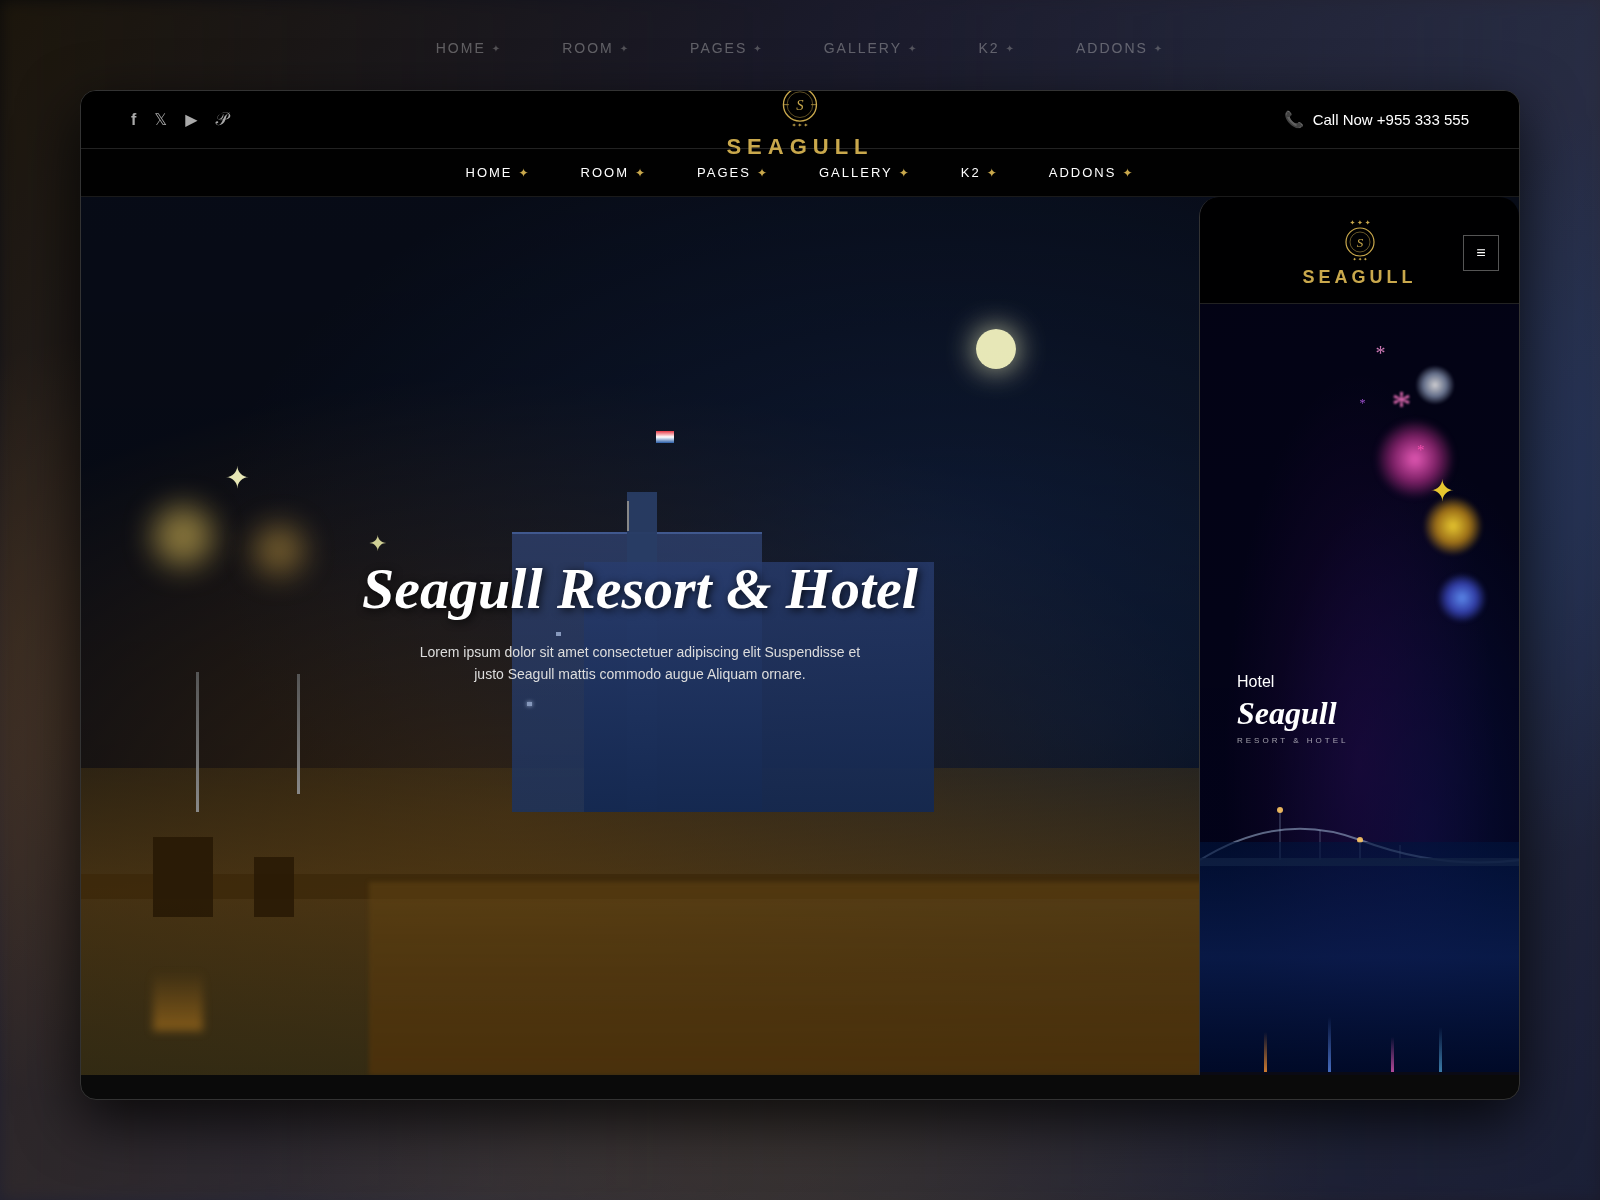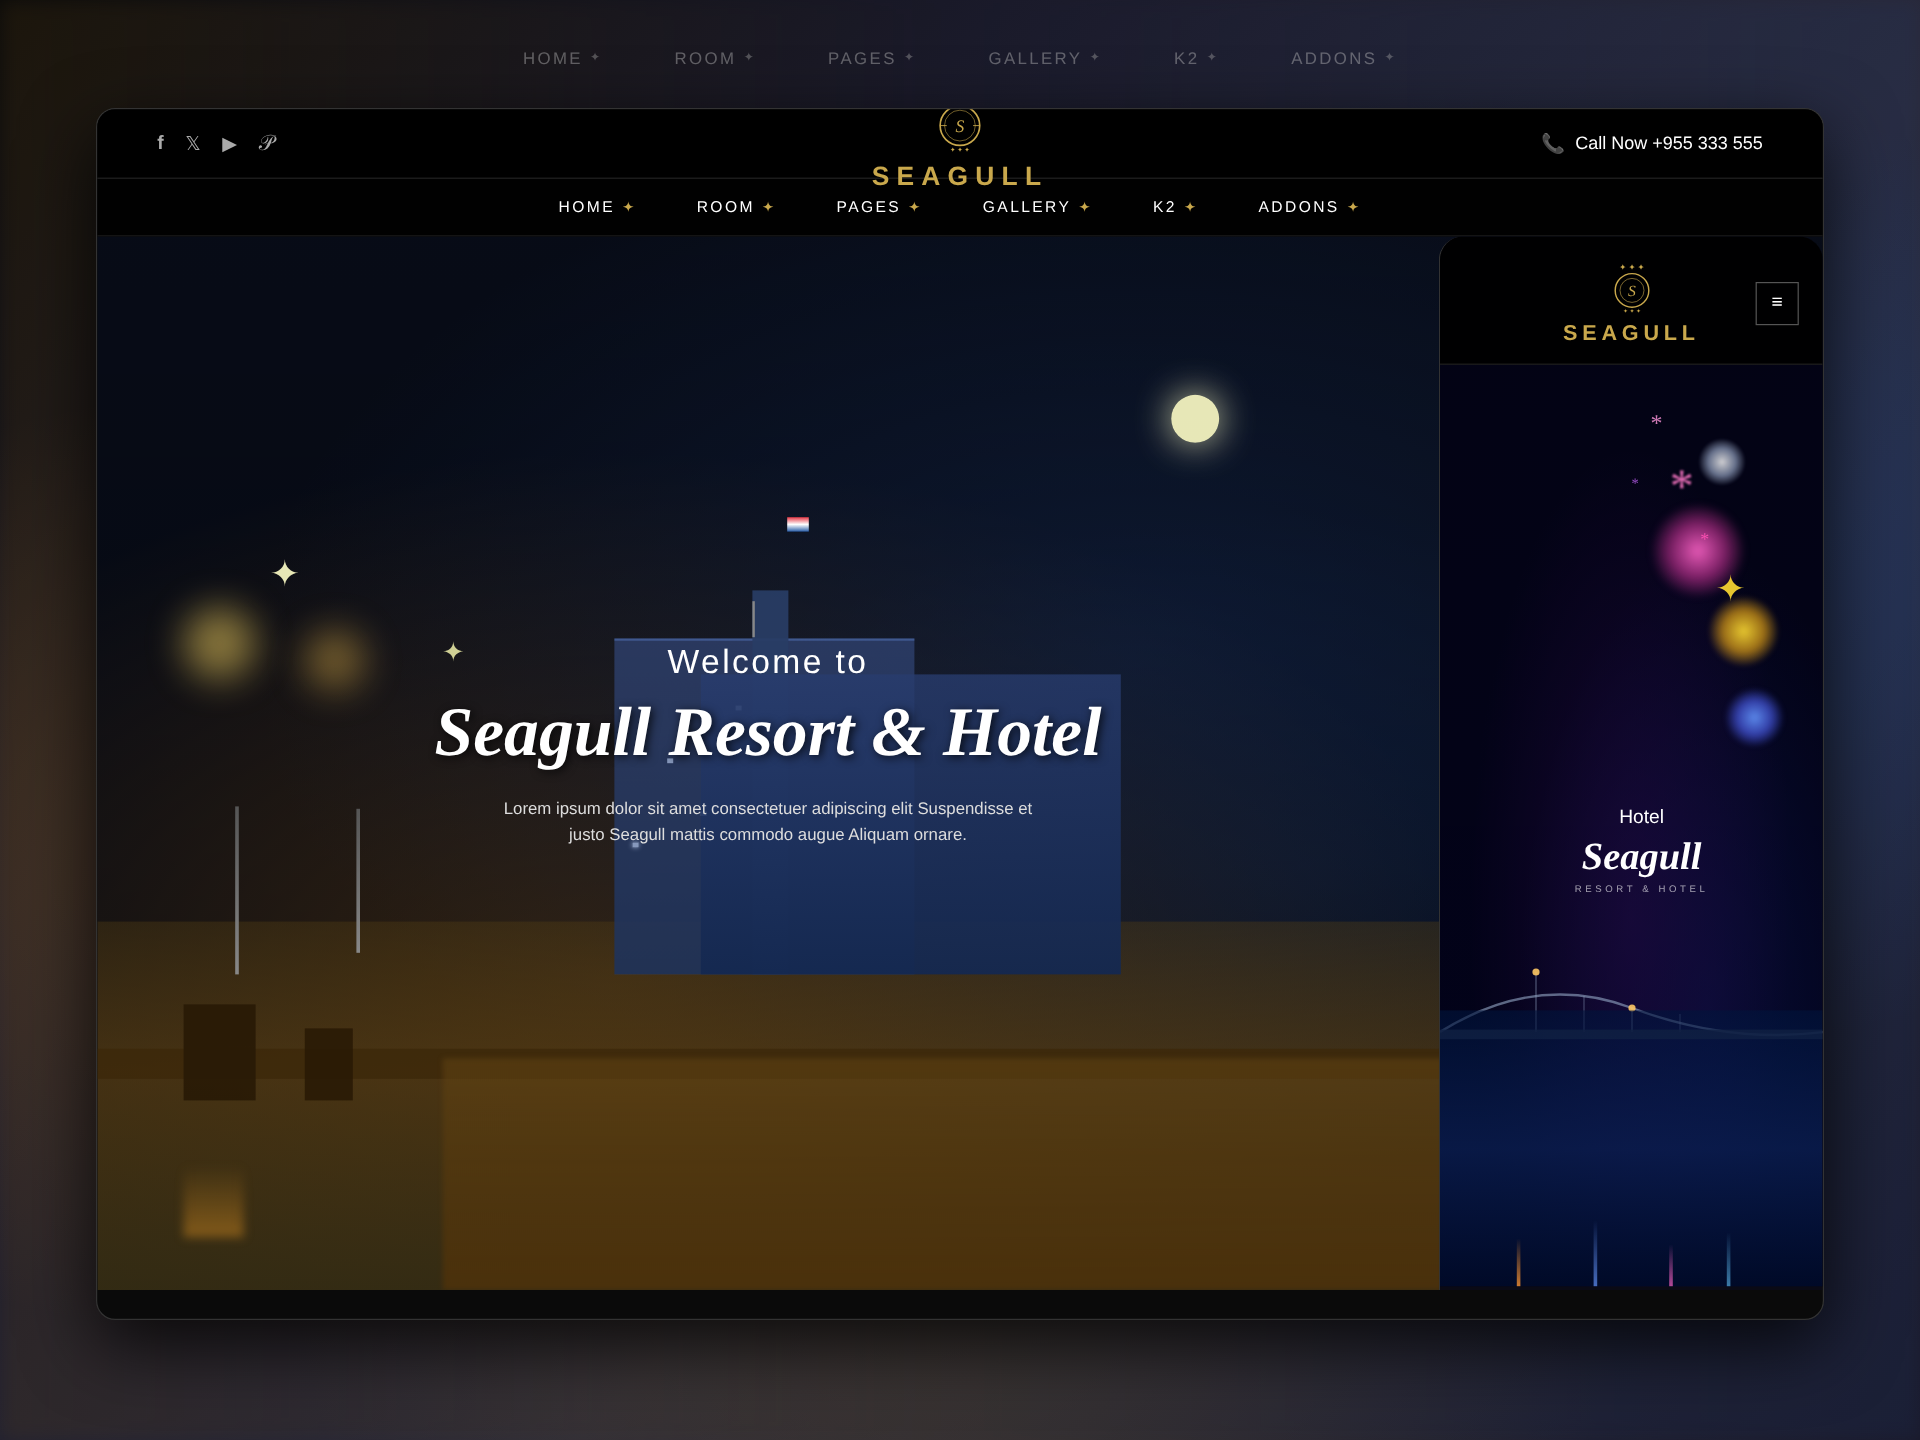--- a/index.html
+++ b/index.html
@@ -321,21 +321,20 @@
       position: absolute;
       border-radius: 50%;
       filter: blur(2px);
     }
 
     .mobile-hero-content {
       position: absolute;
       bottom: 40%;
       left: 17px;
       right: 0;
-      text-align: center;
       padding: 20px;
       z-index: 5;
     }
 
     .mobile-hotel-label {
       color: #fff;
       font-size: 16px;
       font-family: Arial, sans-serif;
       font-weight: 300;
       margin-bottom: 4px;
@@ -523,21 +522,20 @@
       <div style="position:absolute;top:15%;right:35%;width:40px;height:40px;border-radius:50%;background:rgba(255,255,200,0.9);box-shadow:0 0 30px rgba(255,255,200,0.8);"></div>
 
       <div style="position:absolute;left:10%;top:30%;color:rgba(255,255,200,0.9);font-size:30px;filter:blur(0.5px);">✦</div>
       <div style="position:absolute;left:20%;top:38%;color:rgba(255,255,180,0.8);font-size:22px;filter:blur(0.5px);">✦</div>
 
       <div style="position:absolute;bottom:5%;left:5%;width:50px;height:60px;background:linear-gradient(to bottom,rgba(180,120,30,0.6),transparent);filter:blur(4px);transform:scaleY(-1);"></div>
       <div style="position:absolute;bottom:0;left:20%;right:15%;height:22%;background:linear-gradient(to bottom,rgba(100,70,20,0.5),rgba(80,50,10,0.8));filter:blur(2px);"></div>
     </div>
 
     <div class="hero-content" style="margin-right:320px;">
-      <h2 class="hero-welcome">Welcome to</h2>
       <h1 class="hero-title" style="font-size:58px;font-style:italic;font-family:'Palatino Linotype','Book Antiqua',Palatino,serif;text-align:center;">Seagull Resort &amp; Hotel</h1>
       <p class="hero-desc">Lorem ipsum dolor sit amet consectetuer adipiscing elit Suspendisse et justo Seagull mattis commodo augue Aliquam ornare.</p>
     </div>
 
     <div class="mobile-mockup">
 
       <div class="mobile-header">
         <div style="width:36px;"></div>
         <div class="mobile-logo-area">
           <svg class="mobile-logo-svg" viewBox="0 0 50 50">

